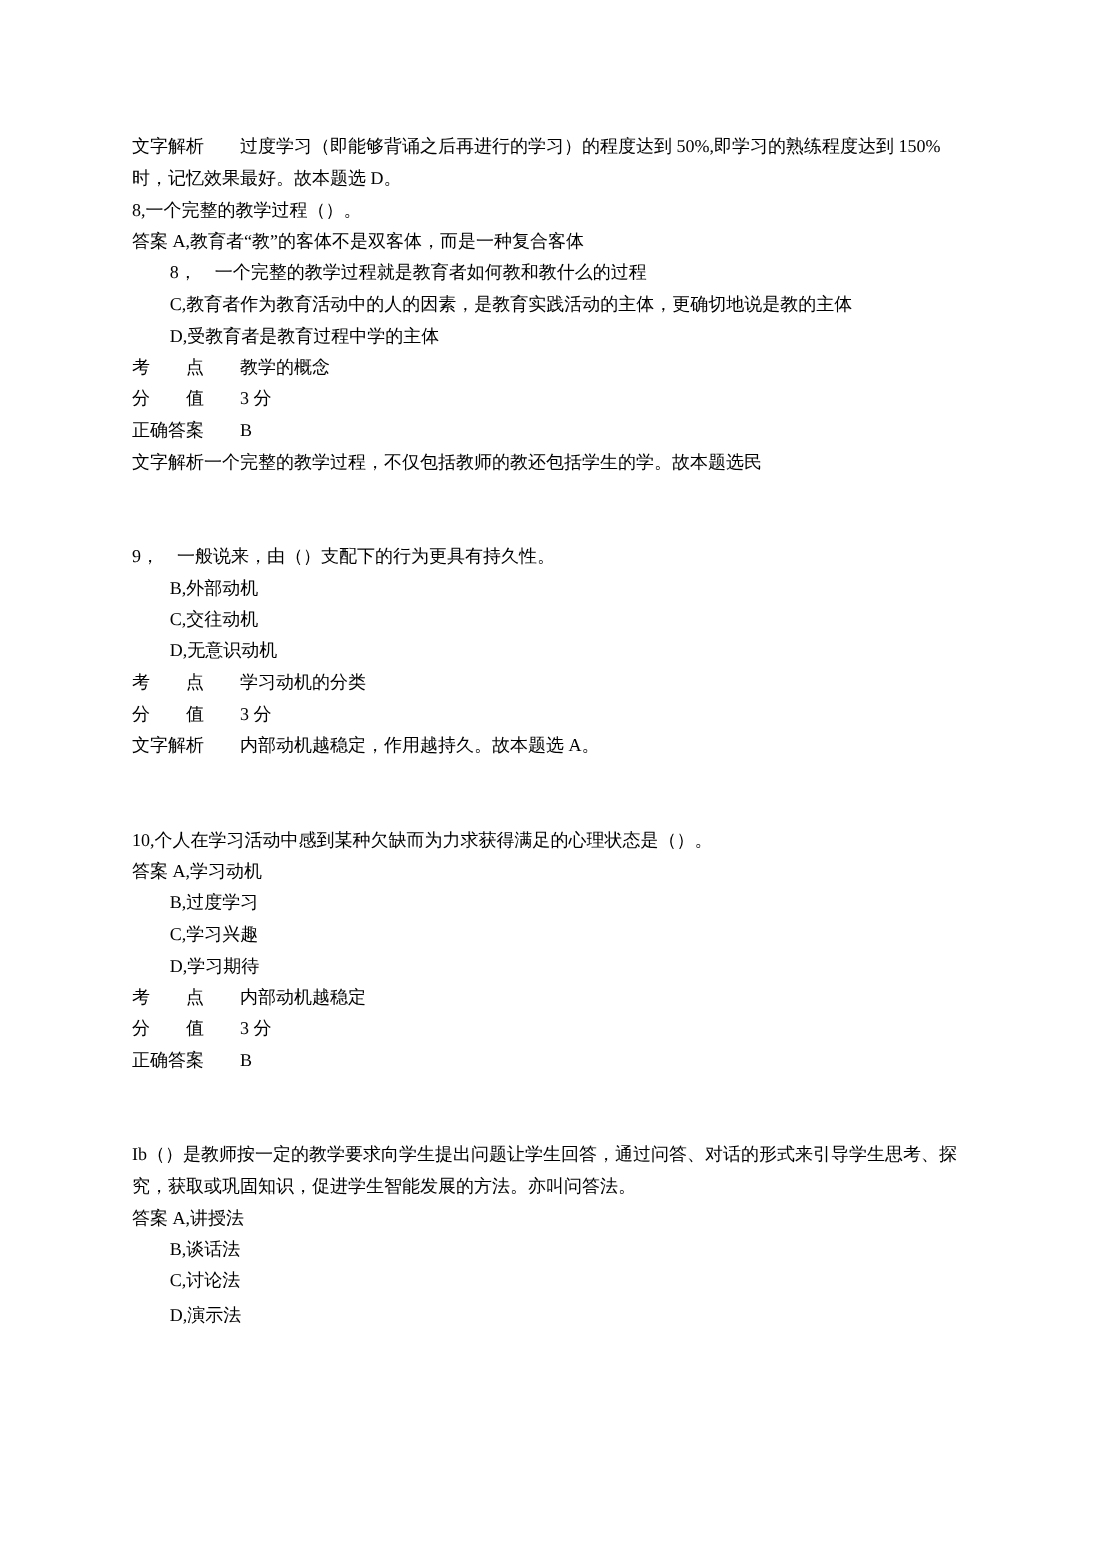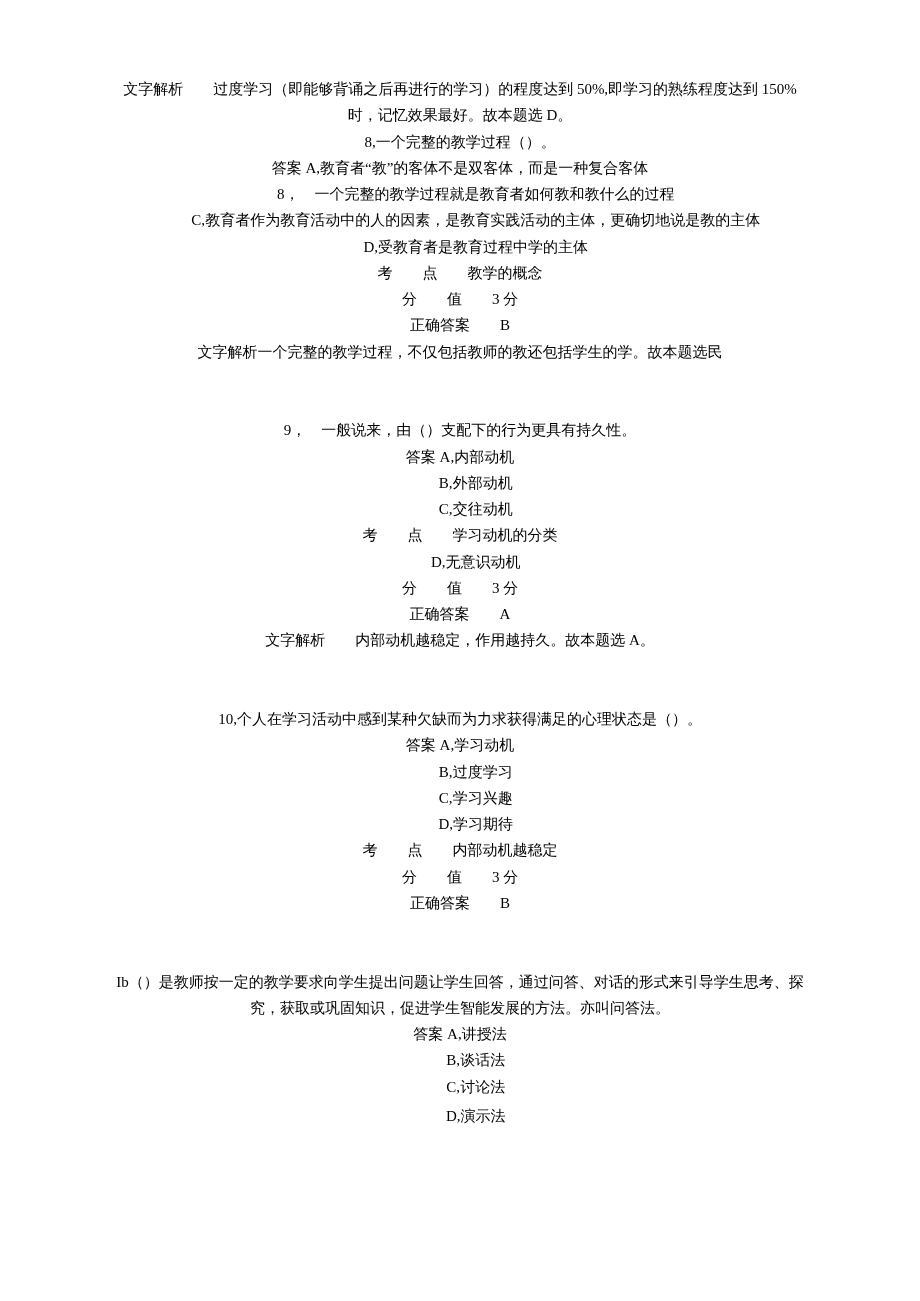--- a/index.html
+++ b/index.html
@@ -6,22 +6,21 @@
     margin: 0;
     padding: 0;
     background: #ffffff;
     font-family: "SimSun", "宋体", serif;
     font-size: 15px;
     color: #000000;
     line-height: 1.75;
     width: 920px;
   }
   .page {
-    padding: 76px 110px 60px 110px;
-    text-align: center;
+    padding: 110px 110px 60px 110px;
   }
   .line {
     white-space: pre-wrap;
     word-break: break-all;
   }
   .blank {
     height: 1.75em;
   }
   .indent1 { padding-left: 2.1em; }
 </style>
@@ -39,27 +38,25 @@
   <div class="line indent1"><span>D,</span><span>受教育者是教育过程中学的主体</span></div>
   <div class="line"><span>考　　点</span><span>　　教学的概念</span></div>
   <div class="line"><span>分　　值</span><span>　　3 分</span></div>
   <div class="line"><span>正确答案</span><span>　　B</span></div>
   <div class="line"><span>文字解析</span><span>一个完整的教学过程，不仅包括教师的教还包括学生的学。故本题选民</span></div>
 
   <div class="blank"></div>
   <div class="blank"></div>
 
   <div class="line"><span>9，</span>　<span>一般说来，由（）支配下的行为更具有持久性。</span></div>
-  <div class="line"><span>答案 A,</span><span>内部动机</span></div>
   <div class="line indent1"><span>B,</span><span>外部动机</span></div>
   <div class="line indent1"><span>C,</span><span>交往动机</span></div>
+  <div class="line indent1"><span>D,</span><span>无意识动机</span></div>
   <div class="line"><span>考　　点</span><span>　　学习动机的分类</span></div>
-  <div class="line indent1"><span>D,</span><span>无意识动机</span></div>
   <div class="line"><span>分　　值</span><span>　　3 分</span></div>
-  <div class="line"><span>正确答案</span><span>　　A</span></div>
   <div class="line"><span>文字解析</span><span>　　内部动机越稳定，作用越持久。故本题选 A。</span></div>
 
   <div class="blank"></div>
   <div class="blank"></div>
 
   <div class="line"><span>10,</span><span>个人在学习活动中感到某种欠缺而为力求获得满足的心理状态是（）。</span></div>
   <div class="line"><span>答案 A,</span><span>学习动机</span></div>
   <div class="line indent1"><span>B,</span><span>过度学习</span></div>
   <div class="line indent1"><span>C,</span><span>学习兴趣</span></div>
   <div class="line indent1"><span>D,</span><span>学习期待</span></div>

